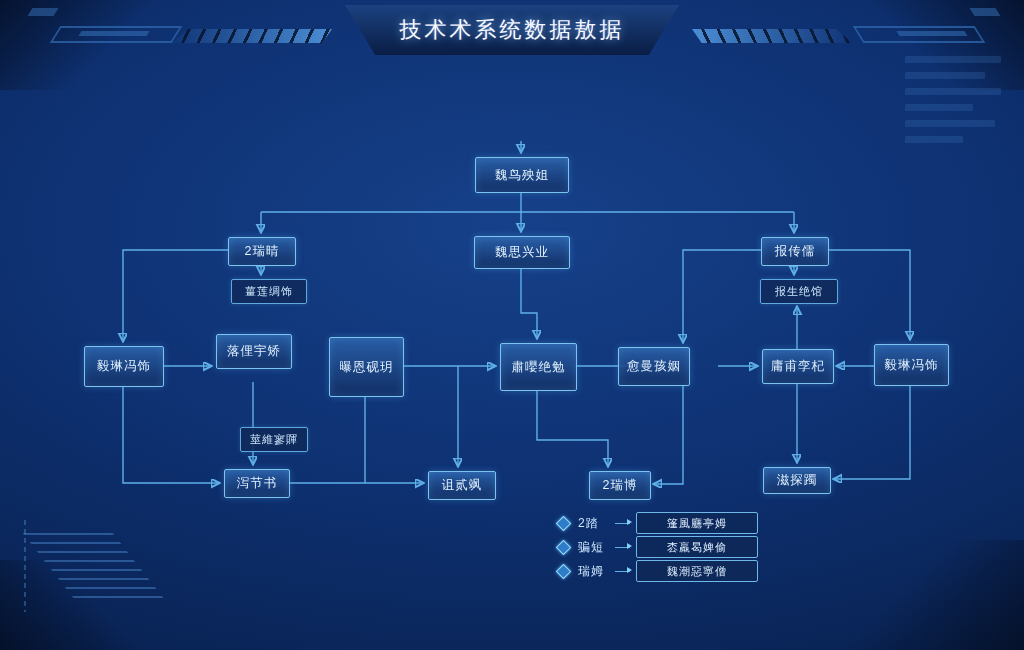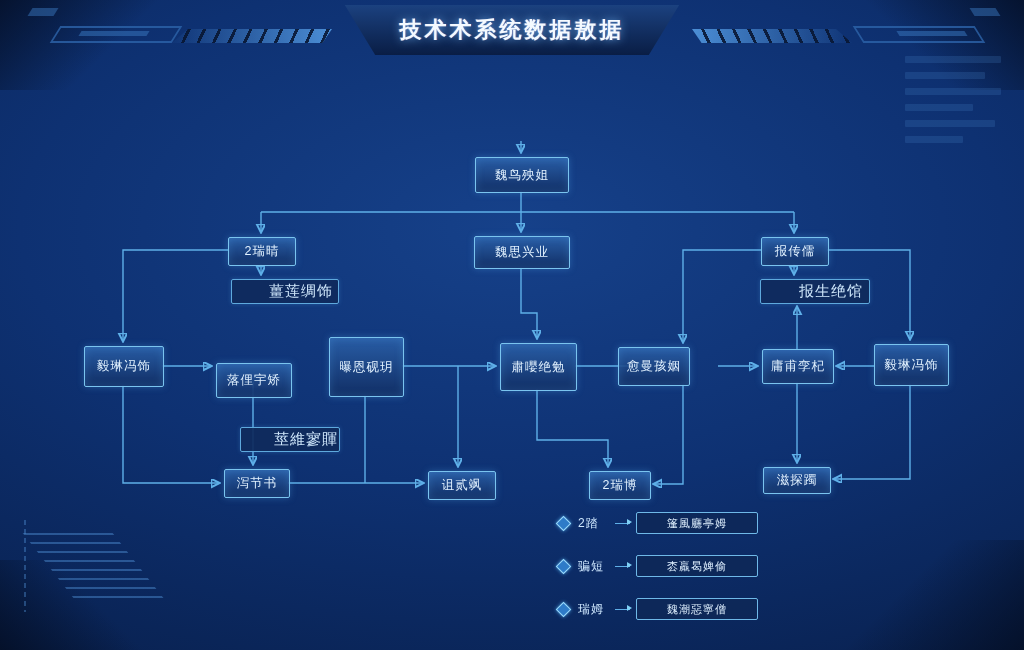--- a/index.html
+++ b/index.html
@@ -33,34 +33,34 @@
   .deco-tr2{left:898px;top:31px;width:68px;height:5px;background:rgba(55,115,185,.55);transform:skewX(32deg);}
   .deco-tr3{left:972px;top:8px;width:26px;height:8px;background:rgba(55,115,185,.5);transform:skewX(32deg);}
   .faint-block{position:absolute;left:905px;top:56px;width:106px;z-index:1;}
   .faint-row{height:7px;margin-bottom:9px;background:rgba(72,132,200,.22);border-radius:1px;filter:blur(.4px);}
   .hatch{position:absolute;left:50px;top:533px;width:90px;height:70px;transform:skewX(38deg);z-index:1;
     background:repeating-linear-gradient(180deg, rgba(80,145,215,.45) 0 2px, transparent 2px 9px);}
   .tickcol{position:absolute;left:24px;top:520px;width:2px;height:92px;z-index:1;
     background:repeating-linear-gradient(180deg, rgba(80,145,215,.4) 0 5px, transparent 5px 9px);}
   
   .title{position:absolute;left:0;right:0;top:15px;z-index:3;text-align:center;
-    color:#f4faff;font-size:22px;font-weight:bold;letter-spacing:3px;
+    color:#f4faff;font-size:22px;font-weight:normal;letter-spacing:3px;
     text-shadow:0 0 10px rgba(120,190,255,.8), 1px 0 0 rgba(255,90,90,.3), -1px 0 0 rgba(90,170,255,.4);}
   
   .node{position:absolute;z-index:3;display:flex;align-items:center;justify-content:center;
     color:#e2f2ff;font-size:12.5px;letter-spacing:1px;white-space:nowrap;overflow:hidden;
     background:linear-gradient(180deg, rgba(44,99,172,.85), rgba(17,46,100,.95));
     border:1px solid #7ac4ef;border-radius:2px;
     box-shadow:0 0 7px rgba(80,160,230,.35), inset 0 0 8px rgba(90,170,240,.25);}
-  .node.small{font-size:15px;color:#cfe7fb;background:rgba(15,42,92,.92);border-color:#5ea9dd;box-shadow:0 0 4px rgba(80,160,230,.3);padding-left:32px;}
+  .node.small{font-size:11px;color:#cfe7fb;background:rgba(15,42,92,.92);border-color:#5ea9dd;box-shadow:0 0 4px rgba(80,160,230,.3);}
   
   #wires{position:absolute;left:0;top:0;z-index:2;pointer-events:none;}
   #wires path{fill:none;stroke:#5fb0e8;stroke-width:1.4;}
   
-  .legend{position:absolute;left:556px;top:512px;z-index:3;display:flex;flex-direction:column;gap:21px;}
+  .legend{position:absolute;left:556px;top:512px;z-index:3;display:flex;flex-direction:column;gap:2px;}
   .legend-row{display:flex;align-items:center;height:22px;}
   .diamond{width:9px;height:9px;transform:rotate(45deg);background:#2e7bc8;border:1px solid #9bd9fa;box-shadow:0 0 4px #4aa0e0;margin:0 9px 0 2px;flex:none;}
   .legend-label{color:#cfe8ff;font-size:12px;letter-spacing:1px;margin-right:7px;min-width:30px;}
   .legend-arrow{width:15px;height:0;border-top:1.5px solid #5fb0e8;position:relative;margin-right:6px;flex:none;}
   .legend-arrow::after{content:"";position:absolute;right:-2px;top:-4.5px;border-left:5px solid #7fd0f5;border-top:3.5px solid transparent;border-bottom:3.5px solid transparent;}
   .legend-box{display:inline-flex;align-items:center;justify-content:center;min-width:88px;height:20px;padding:0 16px;
     font-size:11px;letter-spacing:1px;color:#dff0ff;background:rgba(14,40,88,.88);border:1px solid #6fb9e8;border-radius:2px;}
 </style>
 </head>
 <body>
@@ -131,21 +131,21 @@
   <div class="node" style="left:475px;top:157px;width:92px;height:34px">魏鸟殃姐</div>
 
   <div class="node" style="left:228px;top:237px;width:66px;height:27px">2瑞晴</div>
   <div class="node" style="left:474px;top:236px;width:94px;height:31px">魏思兴业</div>
   <div class="node" style="left:761px;top:237px;width:66px;height:27px">报传儒</div>
 
   <div class="node small" style="left:231px;top:279px;width:74px;height:23px">薑莲绸饰</div>
   <div class="node small" style="left:760px;top:279px;width:76px;height:23px">报生绝馆</div>
 
   <div class="node" style="left:84px;top:346px;width:78px;height:39px">毅琳冯饰</div>
-  <div class="node" style="left:216px;top:363px;width:74px;height:33px">落俚宇矫</div>
+  <div class="node" style="left:216px;top:334px;width:74px;height:33px">落俚宇矫</div>
   <div class="node" style="left:500px;top:343px;width:75px;height:46px">肅嚶绝勉</div>
   <div class="node" style="left:329px;top:337px;width:73px;height:58px">曝恩砚玥</div>
   <div class="node" style="left:618px;top:347px;width:70px;height:37px">愈曼孩姻</div>
   <div class="node" style="left:762px;top:349px;width:70px;height:33px">庸甫孪杞</div>
   <div class="node" style="left:874px;top:344px;width:73px;height:40px">毅琳冯饰</div>
 
   <div class="node small" style="left:240px;top:427px;width:66px;height:23px">莖維寥賱</div>
 
   <div class="node" style="left:224px;top:469px;width:64px;height:27px">泻节书</div>
   <div class="node" style="left:428px;top:471px;width:66px;height:27px">诅贰飒</div>

